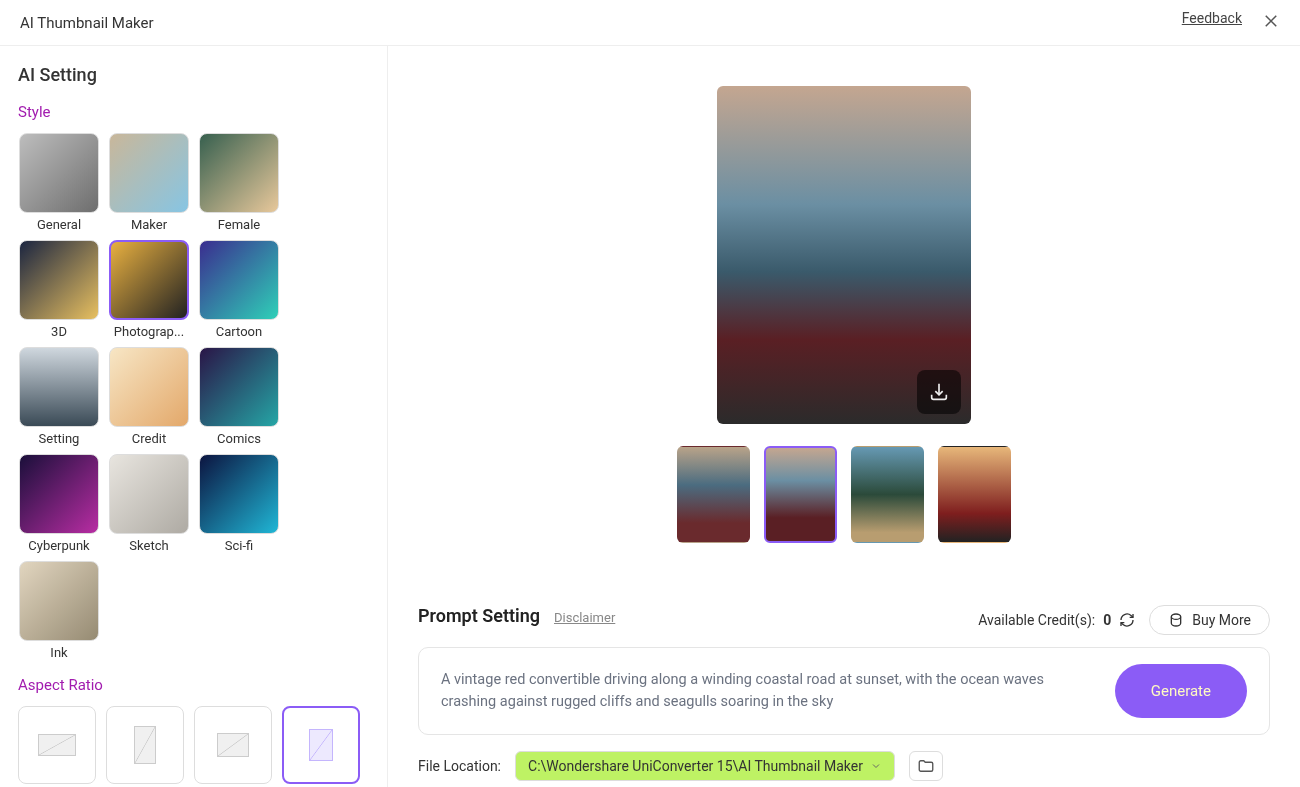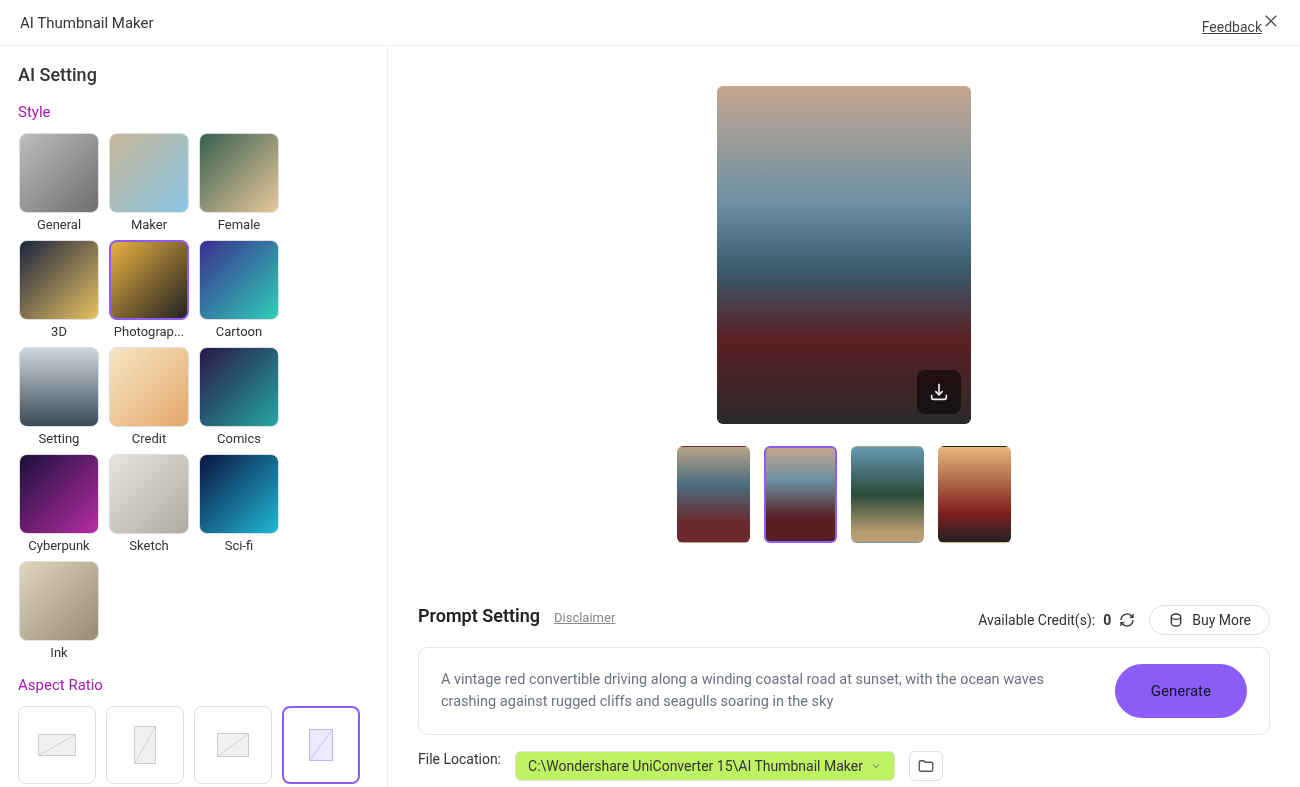--- a/index.html
+++ b/index.html
@@ -1,21 +1,21 @@
 <!DOCTYPE html>
 <html><head>
 <meta charset="utf-8">
 <style>
 * { margin: 0; padding: 0; box-sizing: border-box; font-family: -apple-system, BlinkMacSystemFont, "Segoe UI", Roboto, sans-serif; }
 body { background: #fff; width: 1300px; height: 787px; overflow: hidden; }
 
 
 .header { display: flex; justify-content: space-between; align-items: center; padding: 10px 20px; border-bottom: 1px solid #eee; }
 .header .title { font-size: 15px; color: #333; }
-.header .right { display: flex; align-items: flex-end; }
+.header .right { display: flex; align-items: flex-start; gap: 20px; }
 .header .feedback { font-size: 14px; color: #444; text-decoration: underline; cursor: pointer; }
 .header .close { font-size: 22px; color: #555; cursor: pointer; background: none; border: none; }
 
 .layout { display: flex; height: calc(100% - 42px); }
 
 
 .sidebar { width: 388px; padding: 18px; border-right: 1px solid #eee; overflow-y: auto; }
 .sidebar h2 { font-size: 18px; font-weight: 500; color: #333; margin-bottom: 18px; }
 .sidebar .section-label { font-size: 15px; color: #a21caf; margin-bottom: 12px; }
 
@@ -75,24 +75,24 @@
 .prompt-head h3 { font-size: 18px; font-weight: 600;color:#222; }
 .prompt-head .disclaimer { font-size: 13px; color: #888; text-decoration: underline; cursor: pointer; }
 .prompt-head .right { display: flex; align-items: center; gap: 14px; }
 .credits { font-size: 14px; color: #333; display: flex; align-items: center; gap: 8px; }
 .refresh-icon { width: 16px; height: 16px; cursor: pointer; }
 .buy-more { border: 1px solid #ddd; border-radius: 18px; padding: 6px 18px; font-size: 14px; color: #333; background: #fff; display: flex; align-items: center; gap: 8px; cursor: pointer; }
 .buy-more svg { width: 16px; height: 16px; }
 
 .prompt-box { border: 1px solid #e5e5e5; border-radius: 10px; padding: 16px 22px; display: flex; align-items: center; gap: 20px; }
 .prompt-text { flex: 1; font-size: 14.5px; color: #6b7280; line-height: 1.5; border: none; resize: none; outline: none; font-family: inherit; background: transparent; }
-.generate-btn { background: #8b5cf6; color: #0f172a; border: none; border-radius: 30px; padding: 18px 36px; font-size: 15px; cursor: pointer; }
-
-
-.footer { display: flex; align-items: flex-start; gap: 14px; margin-top: 16px; font-size: 14px; color: #333; }
+.generate-btn { background: #8b5cf6; color: #fef9c3; border: none; border-radius: 30px; padding: 18px 36px; font-size: 15px; cursor: pointer; }
+
+
+.footer { display: flex; align-items: center; gap: 14px; margin-top: 16px; font-size: 14px; color: #333; }
 .footer .path-select { border: 1px solid #ddd; border-radius: 6px; padding: 6px 12px; min-width: 380px; display: flex; align-items: center; justify-content: space-between; cursor: pointer; font-size: 14px; color: #333; background: #bef264; }
 .footer .folder-btn { width: 34px; height: 30px; border: 1px solid #ddd; border-radius: 6px; background: #fff; display: flex; align-items: center; justify-content: center; cursor: pointer; }
 
 .aspect-inner { position: relative; }
 .aspect-inner::after { content: ""; position: absolute; top: 0; left: 0; right: 0; bottom: 0; background: linear-gradient(to bottom right, transparent calc(50% - 0.7px), #ccc 50%, transparent calc(50% + 0.7px)); }
 .aspect-item.selected .aspect-inner::after { background: linear-gradient(to bottom right, transparent calc(50% - 0.7px), #c4b5fd 50%, transparent calc(50% + 0.7px)); }
 </style>
 </head>
 <body>
 

